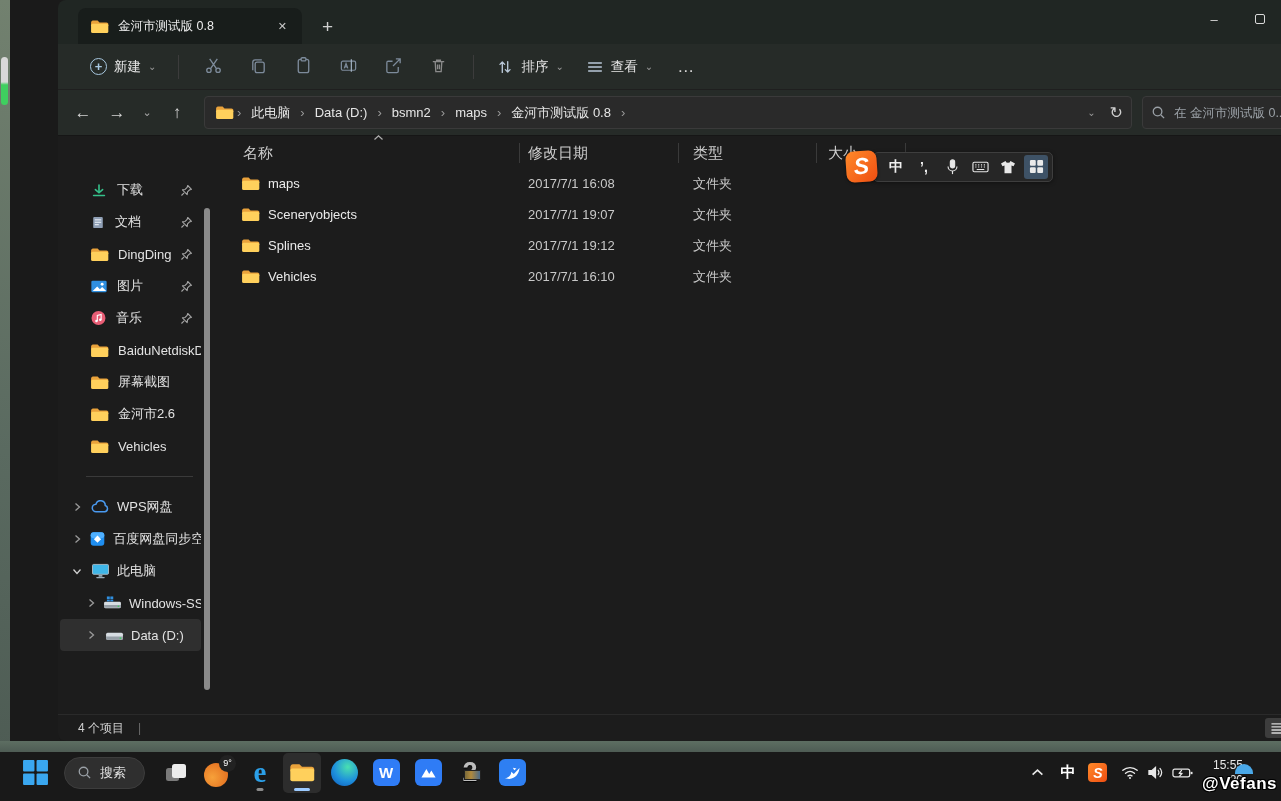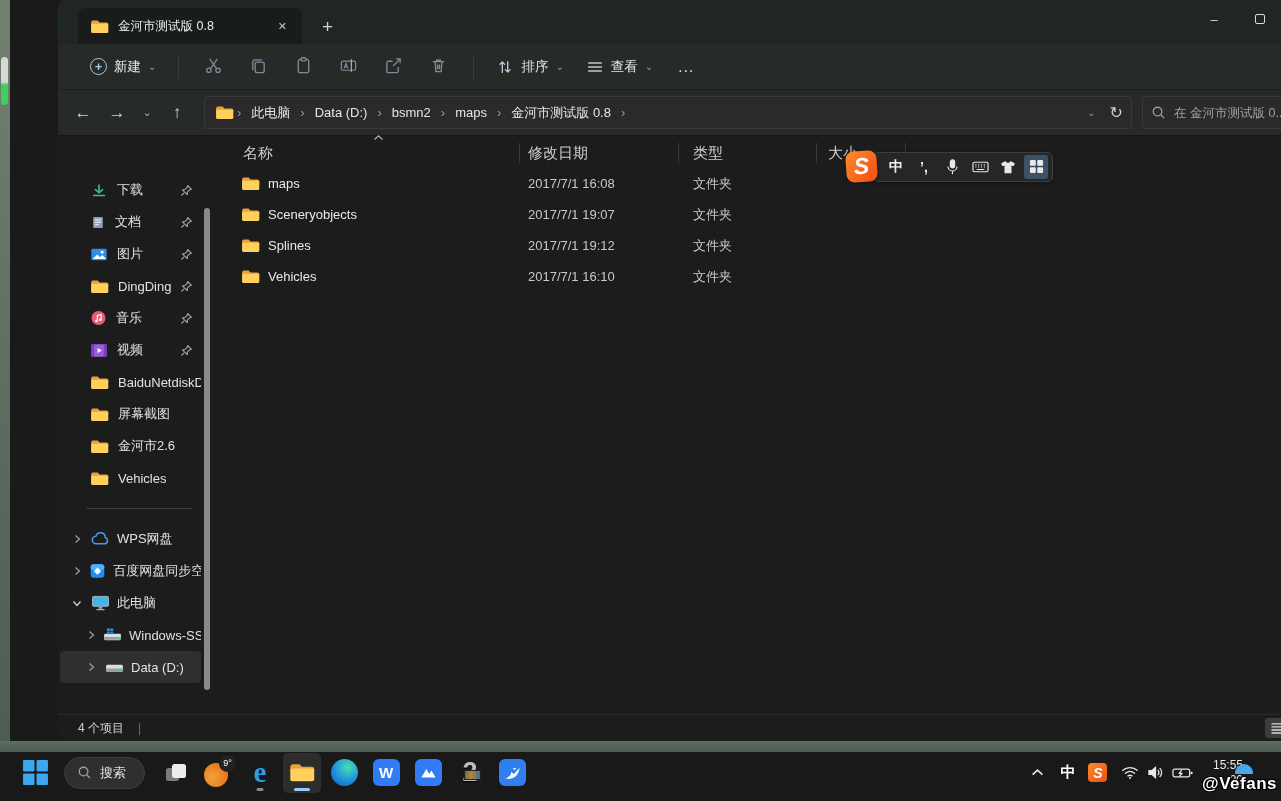--- a/index.html
+++ b/index.html
@@ -292,76 +292,59 @@
             <span class="lbl">文档</span>
             <span class="ic pin">
               <svg width="13" height="13" viewBox="0 0 14 14" fill="none" stroke="#a5a5a5" stroke-width="1.2" stroke-linejoin="round">
                 <path d="M8.3 1.6l4.1 4.1-2.1.6-2.2 2.2-.4 2.9-5.1-5.1 2.9-.4 2.2-2.2z"></path>
                 <path d="M4.4 9.6L1.6 12.4"></path>
               </svg>
             </span>
           </div>
           <div class="side-item">
             <span class="ic">
+              <svg width="19" height="15" viewBox="0 0 20 16">
+                <path d="M1 4c0-1.3.7-2.4 2-2.4h5l2 2h7.5c1.1 0 1.9.8 1.9 1.8V7H1z" fill="#e9a23b"></path>
+                <rect x="1" y="5" width="18.4" height="9.8" rx="1.6" fill="#ffd05c"></rect>
+              </svg>
+            </span>
+            <span class="lbl">DingDing</span>
+            <span class="ic pin">
+              <svg width="13" height="13" viewBox="0 0 14 14" fill="none" stroke="#a5a5a5" stroke-width="1.2" stroke-linejoin="round">
+                <path d="M8.3 1.6l4.1 4.1-2.1.6-2.2 2.2-.4 2.9-5.1-5.1 2.9-.4 2.2-2.2z"></path>
+                <path d="M4.4 9.6L1.6 12.4"></path>
+              </svg>
+            </span>
+          </div>
+          <div class="side-item">
+            <span class="ic">
               <svg width="18" height="15" viewBox="0 0 20 16">
                 <rect x="1.5" y="1.5" width="17" height="13" rx="1.6" fill="#2f8fe0"></rect>
                 <circle cx="13.5" cy="5.5" r="1.6" fill="#fff"></circle>
                 <path d="M3 13l5-5 3 3 2.5-2.5L18 13z" fill="#fff"></path>
               </svg>
             </span>
             <span class="lbl">图片</span>
             <span class="ic pin">
               <svg width="13" height="13" viewBox="0 0 14 14" fill="none" stroke="#a5a5a5" stroke-width="1.2" stroke-linejoin="round">
                 <path d="M8.3 1.6l4.1 4.1-2.1.6-2.2 2.2-.4 2.9-5.1-5.1 2.9-.4 2.2-2.2z"></path>
                 <path d="M4.4 9.6L1.6 12.4"></path>
               </svg>
             </span>
           </div>
           <div class="side-item">
             <span class="ic">
-              <svg width="19" height="15" viewBox="0 0 20 16">
-                <path d="M1 4c0-1.3.7-2.4 2-2.4h5l2 2h7.5c1.1 0 1.9.8 1.9 1.8V7H1z" fill="#e9a23b"></path>
-                <rect x="1" y="5" width="18.4" height="9.8" rx="1.6" fill="#ffd05c"></rect>
-              </svg>
-            </span>
-            <span class="lbl">DingDing</span>
-            <span class="ic pin">
-              <svg width="13" height="13" viewBox="0 0 14 14" fill="none" stroke="#a5a5a5" stroke-width="1.2" stroke-linejoin="round">
-                <path d="M8.3 1.6l4.1 4.1-2.1.6-2.2 2.2-.4 2.9-5.1-5.1 2.9-.4 2.2-2.2z"></path>
-                <path d="M4.4 9.6L1.6 12.4"></path>
-              </svg>
-            </span>
-          </div>
-          <div class="side-item">
-            <span class="ic">
               <svg width="17" height="16" viewBox="0 0 20 18">
                 <circle cx="10" cy="9" r="8.2" fill="#e85d75"></circle>
                 <path d="M8.6 12.5V6l4.5-1.2V11" stroke="#fff" stroke-width="1.3" fill="none"></path>
                 <circle cx="7.6" cy="12.6" r="1.5" fill="#fff"></circle>
                 <circle cx="12.1" cy="11" r="1.5" fill="#fff"></circle>
               </svg>
             </span>
             <span class="lbl">音乐</span>
-            <span class="ic pin">
-              <svg width="13" height="13" viewBox="0 0 14 14" fill="none" stroke="#a5a5a5" stroke-width="1.2" stroke-linejoin="round">
-                <path d="M8.3 1.6l4.1 4.1-2.1.6-2.2 2.2-.4 2.9-5.1-5.1 2.9-.4 2.2-2.2z"></path>
-                <path d="M4.4 9.6L1.6 12.4"></path>
-              </svg>
-            </span>
-          </div>
-          <div class="side-item">
-            <span class="ic">
-              <svg width="18" height="15" viewBox="0 0 20 16">
-                <rect x="1.5" y="1" width="17" height="14" rx="2" fill="#9a5fe0"></rect>
-                <rect x="1.5" y="1" width="3.2" height="14" fill="#7a3fc0"></rect>
-                <rect x="15.3" y="1" width="3.2" height="14" fill="#7a3fc0"></rect>
-                <path d="M8.5 5.3v5.4l4.6-2.7z" fill="#fff"></path>
-              </svg>
-            </span>
-            <span class="lbl">视频</span>
             <span class="ic pin">
               <svg width="13" height="13" viewBox="0 0 14 14" fill="none" stroke="#a5a5a5" stroke-width="1.2" stroke-linejoin="round">
                 <path d="M8.3 1.6l4.1 4.1-2.1.6-2.2 2.2-.4 2.9-5.1-5.1 2.9-.4 2.2-2.2z"></path>
                 <path d="M4.4 9.6L1.6 12.4"></path>
               </svg>
             </span>
           </div>
           <div class="side-item">
             <span class="ic">
               <svg width="19" height="15" viewBox="0 0 20 16">

